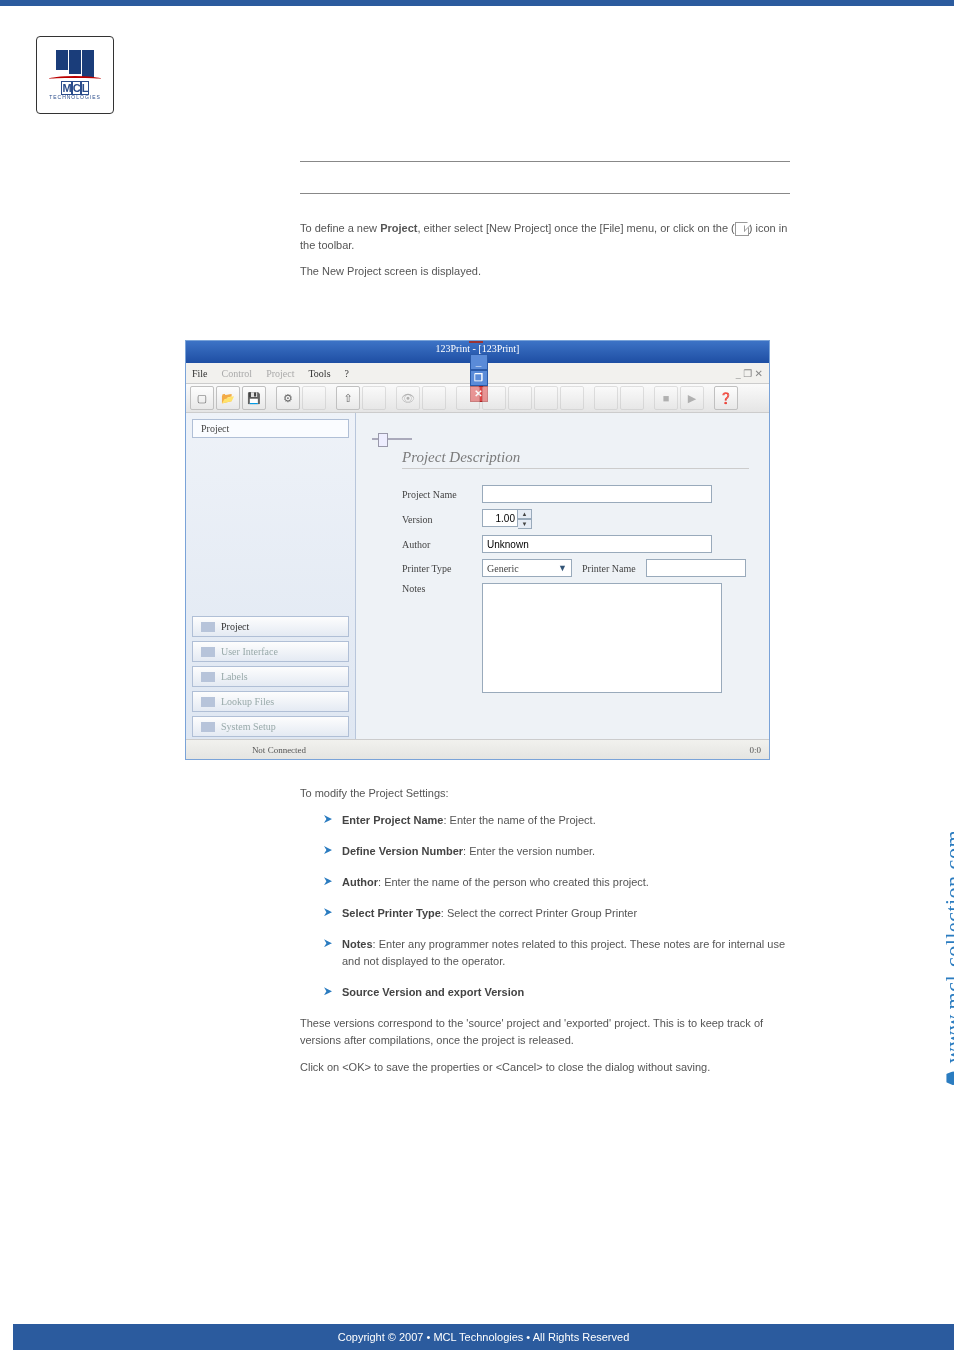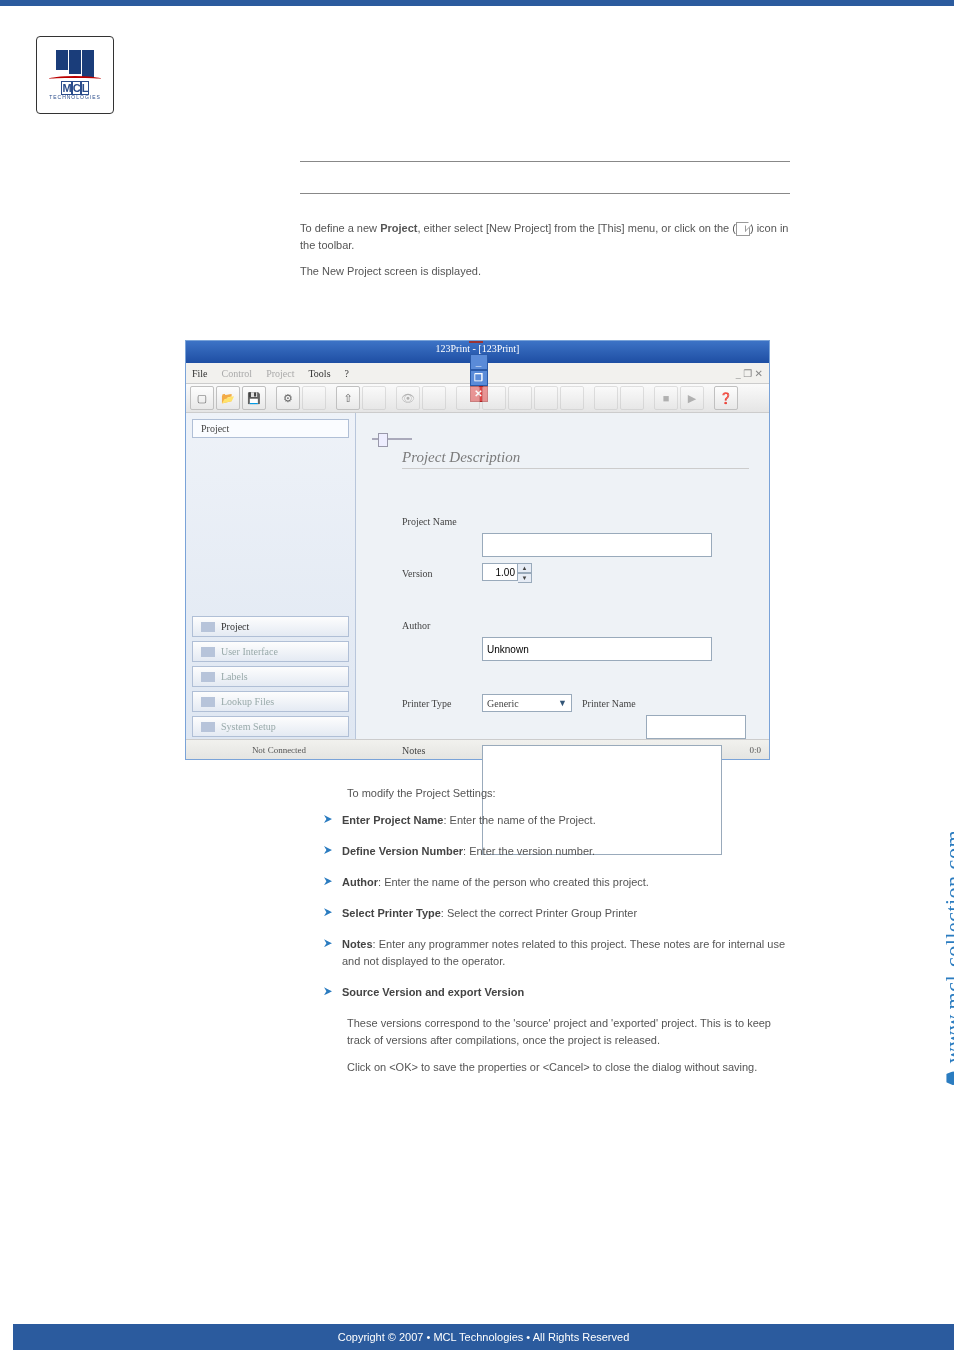--- a/index.html
+++ b/index.html
@@ -51,35 +51,35 @@
   .navbtn { margin:2px 6px; padding:4px 8px; border:1px solid #b0bfd6; background:linear-gradient(#fdfdfd,#e4eaf3); font-size:10px; color:#333; display:flex; align-items:center; gap:6px; }
   .navbtn.dis { color:#9aa; }
   .nicon { width:14px; height:10px; background:#b7c4da; }
   .pane { flex:1; padding: 20px 20px 0 16px; }
   .slider { width:40px; height:12px; position:relative; margin-bottom:4px; }
   .slider::before{content:"";position:absolute;top:5px;left:0;right:0;height:2px;background:#aab;}
   .slider::after{content:"";position:absolute;top:0;left:6px;width:8px;height:12px;background:#eef;border:1px solid #99a;}
   .pane h3 { font: italic 15px Georgia; color:#7a7a7a; border-bottom:1px solid #ccc; padding-bottom:2px; margin-bottom:16px; margin-left:30px;}
   .formrow { display:flex; align-items:center; margin:6px 0 6px 30px; font-size:10px; color:#444; gap:10px;}
   .formrow label { width:70px; }
-  .tin { height:24px; border:1px solid #9ab; background:#fff; padding:0 4px; font-size:10px;margin-top:48px;}
+  .tin { height:18px; border:1px solid #9ab; background:#fff; padding:0 4px; font-size:10px;}
   .spin { width:50px; display:flex; }
   .spin input { width:36px; height:18px; border:1px solid #9ab; text-align:right; padding:0 2px; font-size:10px;}
   .spin .ar { width:14px; display:flex; flex-direction:column; }
   .spin .ar span{ flex:1; border:1px solid #9ab; border-left:none; background:#e6ecf5; font-size:6px; text-align:center; line-height:8px;}
   .sel { width:90px; height:18px; border:1px solid #9ab; background:#fff; display:flex; align-items:center; padding:0 4px; font-size:10px; justify-content:space-between;}
   .sel .dd{ color:#357; font-size:9px;}
   .notes { width:240px; height:110px; border:1px solid #9ab; background:#fff; }
   .statusbar { height:20px; background:linear-gradient(#f1f1ee,#e5e5e2); border-top:1px solid #ccc; display:flex; align-items:center; font-size:9px; color:#555; padding:0 8px;justify-content:space-between;}
   .statusbar .sfill{flex:1;}
   .status-left { width:170px; text-align:center; }
 
   
   .below { position:absolute; top: 785px; left:300px; width:490px; font-size:11px; color:#555; line-height:1.55; }
-  .below p { margin-bottom: 10px; margin-left: 47px; }
+  .below p { margin-bottom: 10px; }
   .blist { margin: 6px 0 0 24px; }
   .blist li { list-style:none; position:relative; padding-left:18px; margin-bottom: 14px; }
   .blist li::before { content:""; position:absolute; left:0; top:3px; width:8px; height:8px; background:#2b7cc0; clip-path: polygon(0 0, 60% 30%, 100% 50%, 60% 70%, 0 100%, 30% 50%); }
   .blist li .bold { font-weight: bold; color:#444; }
   .closing { margin-top: 14px; }
 
   
   .vurl { position:absolute; right: 14px; top: 830px; transform: rotate(-90deg); transform-origin: right top; font: 22px Verdana; color:#2b7cc0; letter-spacing:0.5px; display:flex; align-items:center; gap:8px;}
   .vurl .dotico { width:14px; height:14px; background:#2b7cc0; clip-path: polygon(20% 0,80% 0,100% 50%,80% 100%,20% 100%,0 50%); }
 
@@ -102,21 +102,21 @@
     <div class="mcl"><span>M</span><span>C</span><span>L</span></div>
     <div class="tech">TECHNOLOGIES</div>
   </div>
 </div>
 
 <div class="content">
   <div class="heading-bar"></div>
   <div class="heading-sp"></div>
   <div class="intro">
     <p>
-      <span>To define a new </span><b>Project</b><span>, either select [New Project] from the [This] menu, or click on</span>
+      <span>To define a new </span><b>Project</b><span>, either select [New Project] once the [File] menu, or click on</span>
       <span>the (</span><span class="ico"></span><span>) icon in the toolbar.</span>
     </p>
     <p>The New Project screen is displayed.</p>
   </div>
 </div>
 
 <div class="shot">
   <div class="titlebar">
     <span class="ticon"></span>
     <span>123Print - [123Print]</span>

